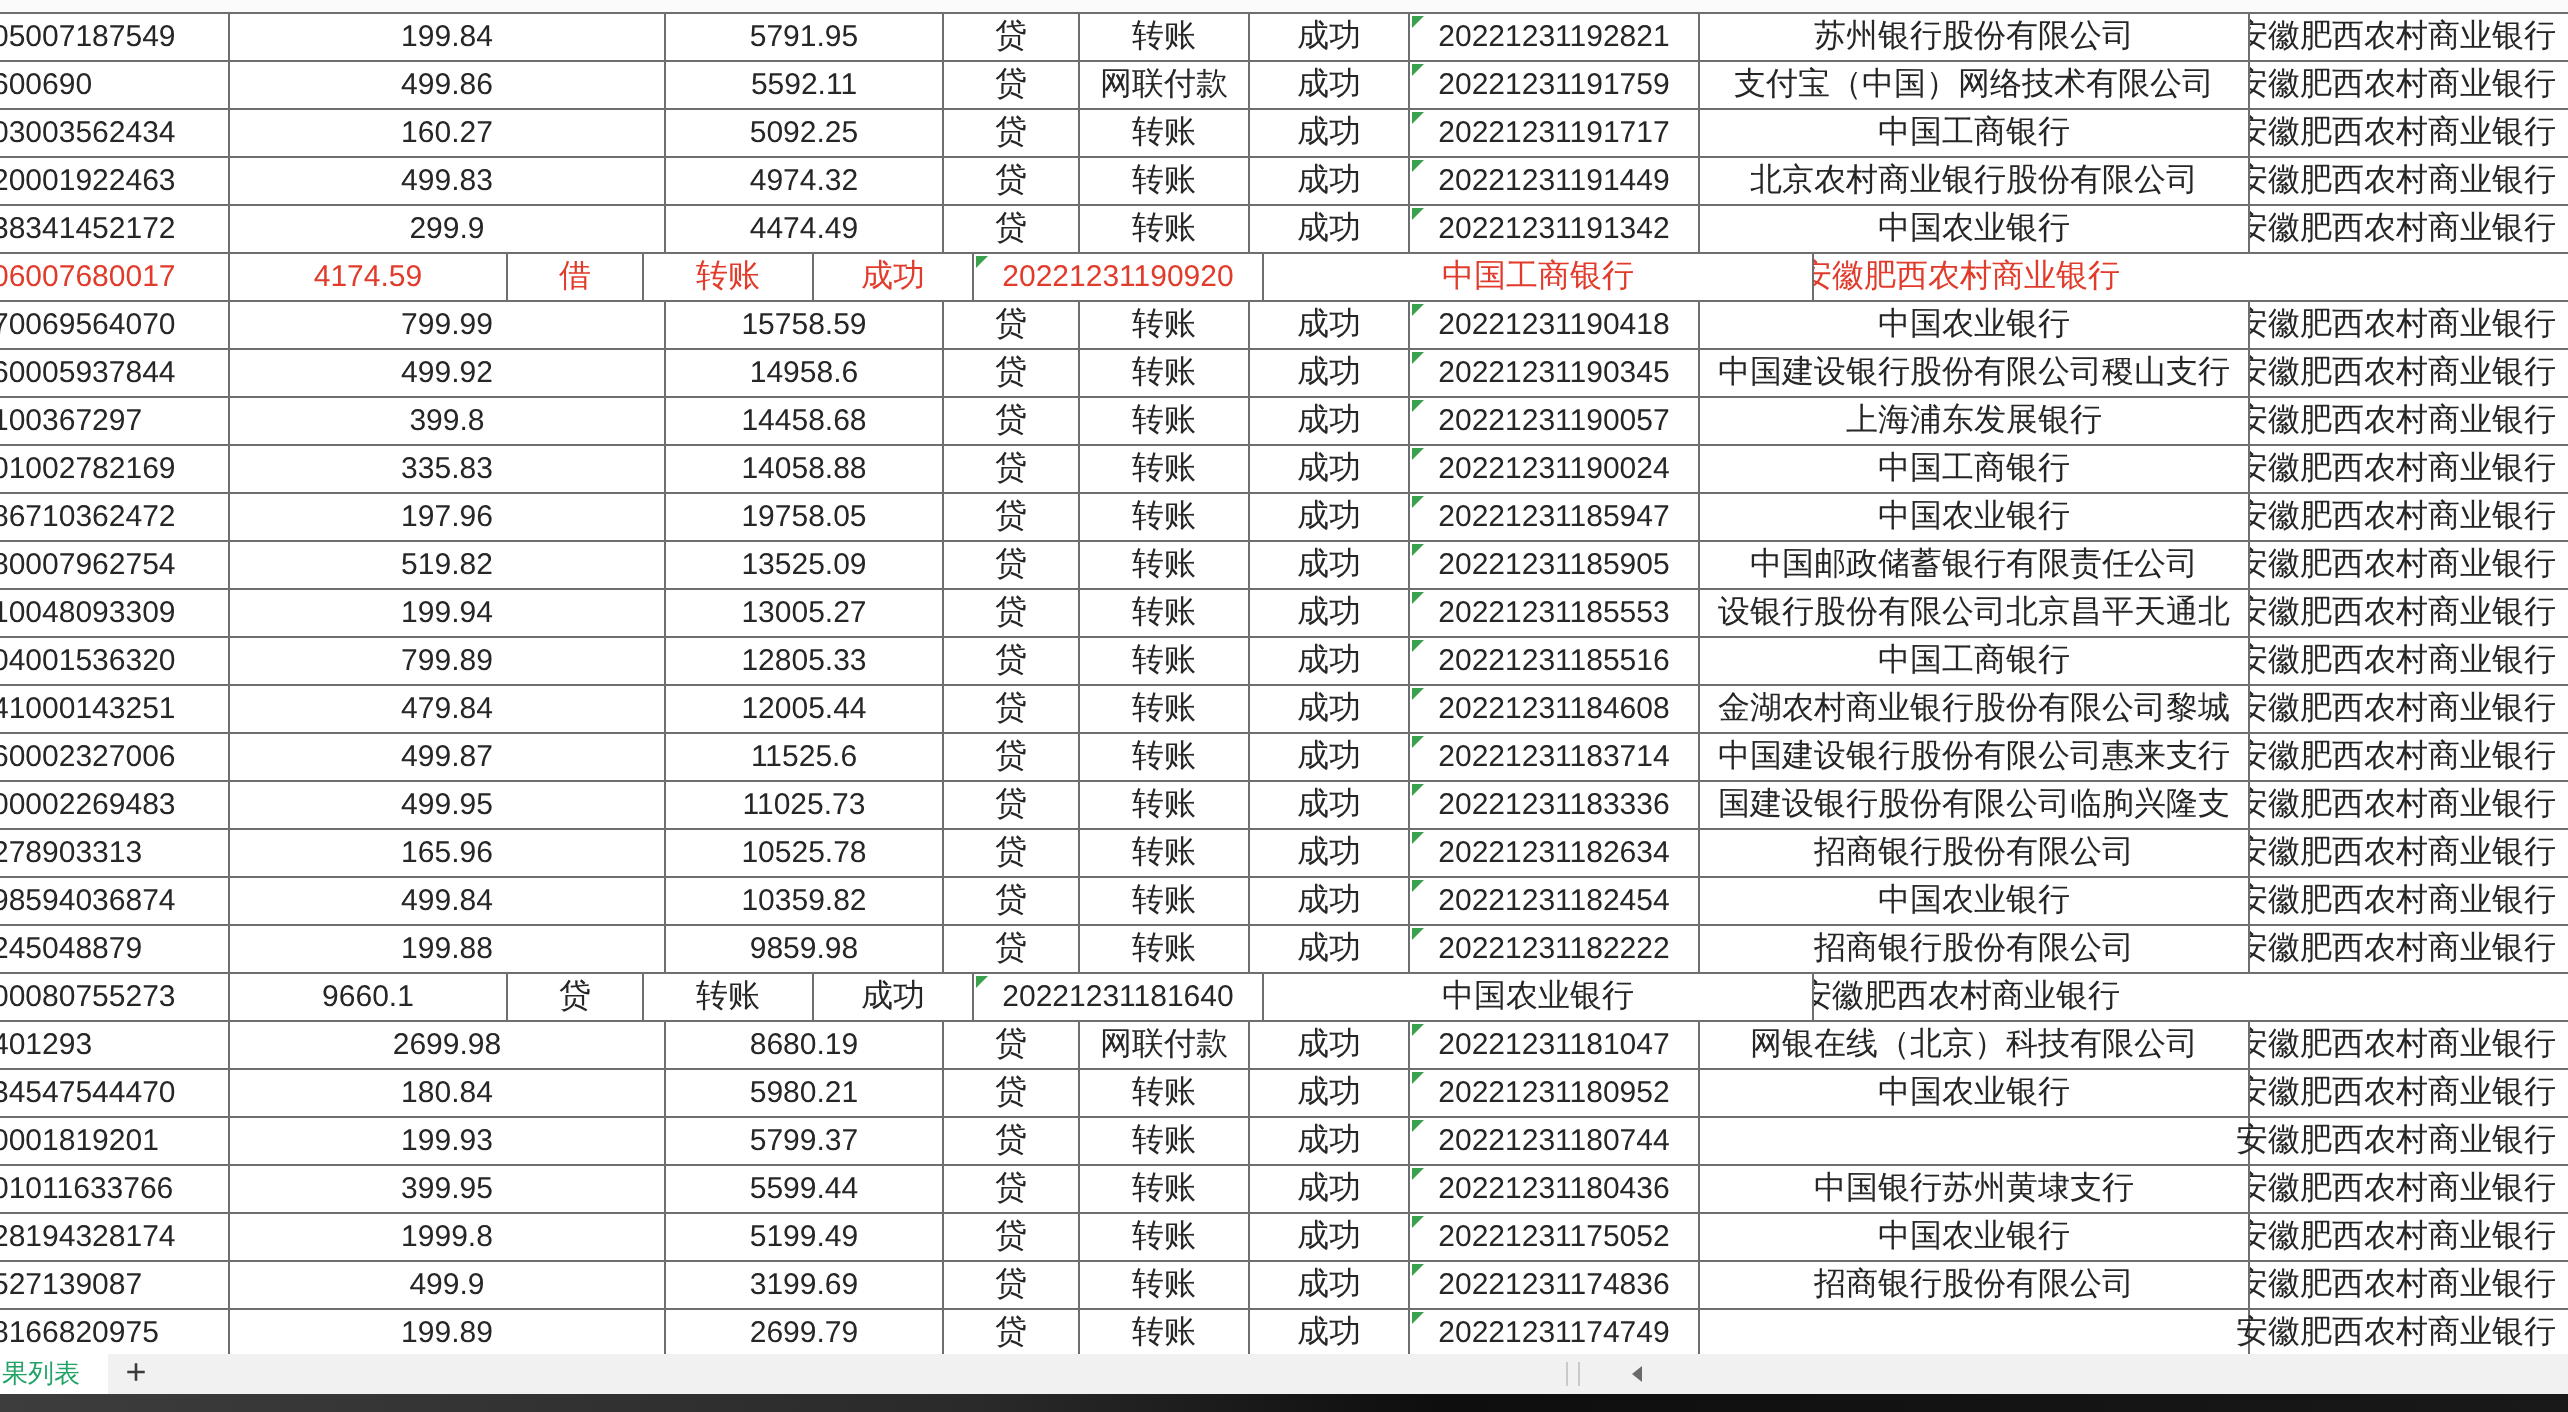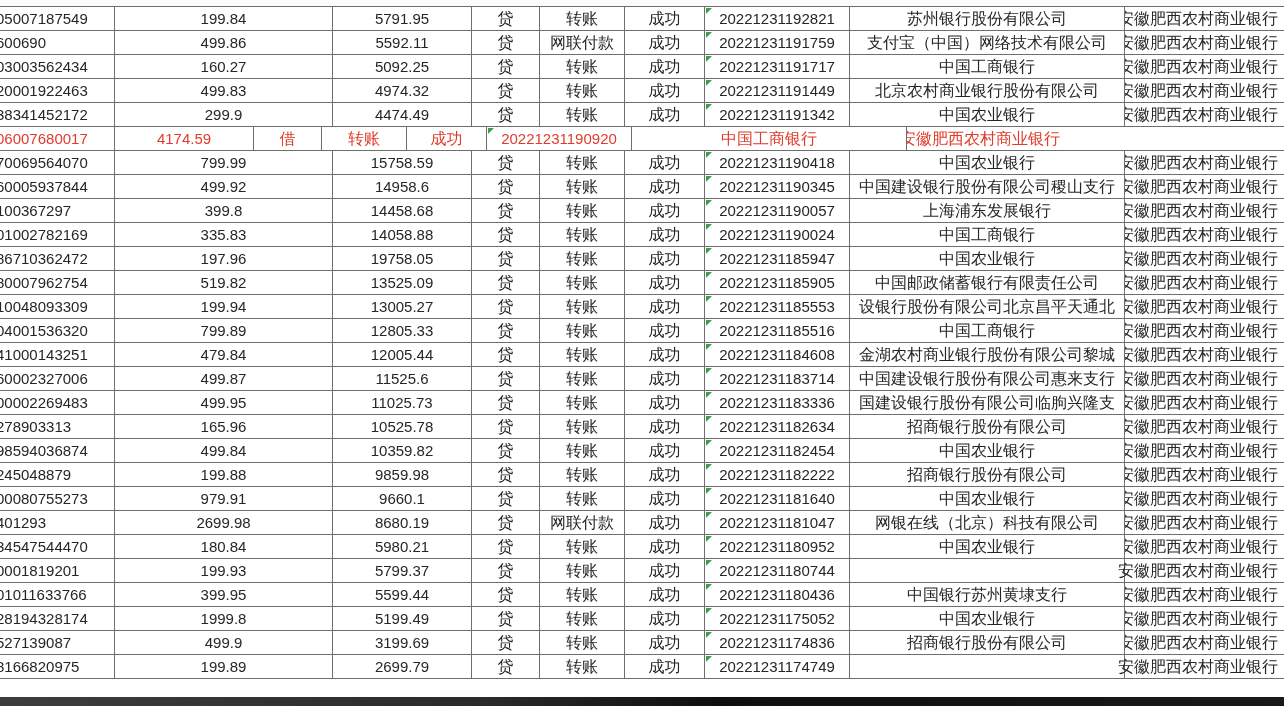--- a/index.html
+++ b/index.html
@@ -273,21 +273,20 @@
         <div class="cell c3">9859.98</div>
         <div class="cell c4 cjk">贷</div>
         <div class="cell c5 cjk">转账</div>
         <div class="cell c6 cjk">成功</div>
         <div class="cell c7"><i class="tri"></i>20221231182222</div>
         <div class="cell c8 cjk">招商银行股份有限公司</div>
         <div class="cell c9 cjk"><span class="agent">安徽肥西农村商业银行</span></div>
       </div>
       <div class="row">
         <div class="cell c1">00080755273</div>
-        <div class="cell c2">979.91</div>
         <div class="cell c3">9660.1</div>
         <div class="cell c4 cjk">贷</div>
         <div class="cell c5 cjk">转账</div>
         <div class="cell c6 cjk">成功</div>
         <div class="cell c7"><i class="tri"></i>20221231181640</div>
         <div class="cell c8 cjk">中国农业银行</div>
         <div class="cell c9 cjk"><span class="agent">安徽肥西农村商业银行</span></div>
       </div>
       <div class="row">
         <div class="cell c1">401293</div>
@@ -361,15 +360,22 @@
         <div class="cell c3">2699.79</div>
         <div class="cell c4 cjk">贷</div>
         <div class="cell c5 cjk">转账</div>
         <div class="cell c6 cjk">成功</div>
         <div class="cell c7"><i class="tri"></i>20221231174749</div>
         <div class="cell c8 cjk"></div>
         <div class="cell c9 cjk spill"><span class="agent">安徽肥西农村商业银行</span></div>
       </div>
     </div>
 
+  <div class="tabbar">
+    <div class="tab">果列表</div>
+    <div class="addtab">+</div>
+    <div class="splitter"></div>
+    <div class="scrollleft"></div>
+
+  </div>
 
   <div class="bottombar"></div>
 </div>
 
 </body></html>

